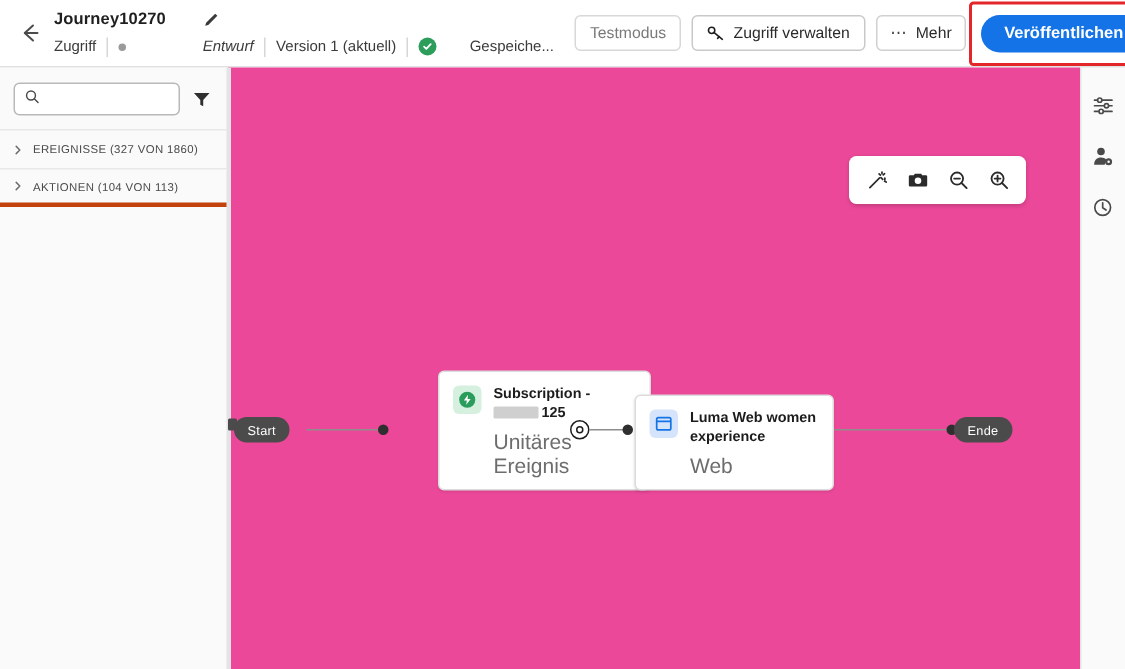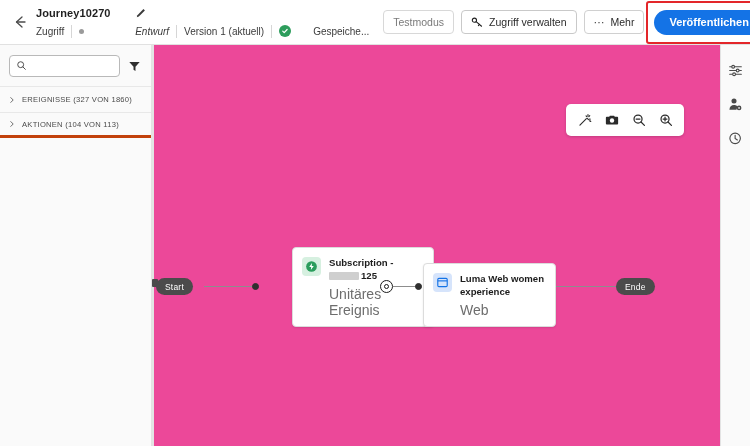--- a/index.html
+++ b/index.html
@@ -337,21 +337,21 @@
           </div>
           <div class="node-text">
             <div class="node-title">Luma Web women</div>
             <div class="node-title">experience</div>
             <div class="node-sub">Web</div>
           </div>
         </div>
 
         <div class="edge" style="left:404px; top:241px; width:78px;"></div>
         <div class="dot" style="left:479px; top:238px;"></div>
-        <div class="pill" style="left:464px; top:233px;text-align:right;">Ende</div>
+        <div class="pill" style="left:484px; top:233px;text-align:right;">Ende</div>
 
       </div>
     </div>
 
     <div class="rail">
       <div class="rail-btn">
         <svg width="15" height="15" viewBox="0 0 16 16" fill="none" stroke="currentColor" stroke-width="1.2" stroke-linecap="round">
           <path d="M1.8 4 H14.2"></path>
             <circle cx="5.5" cy="4" r="1.5" fill="#fafafa"></circle>
           <path d="M1.8 8 H14.2"></path>

